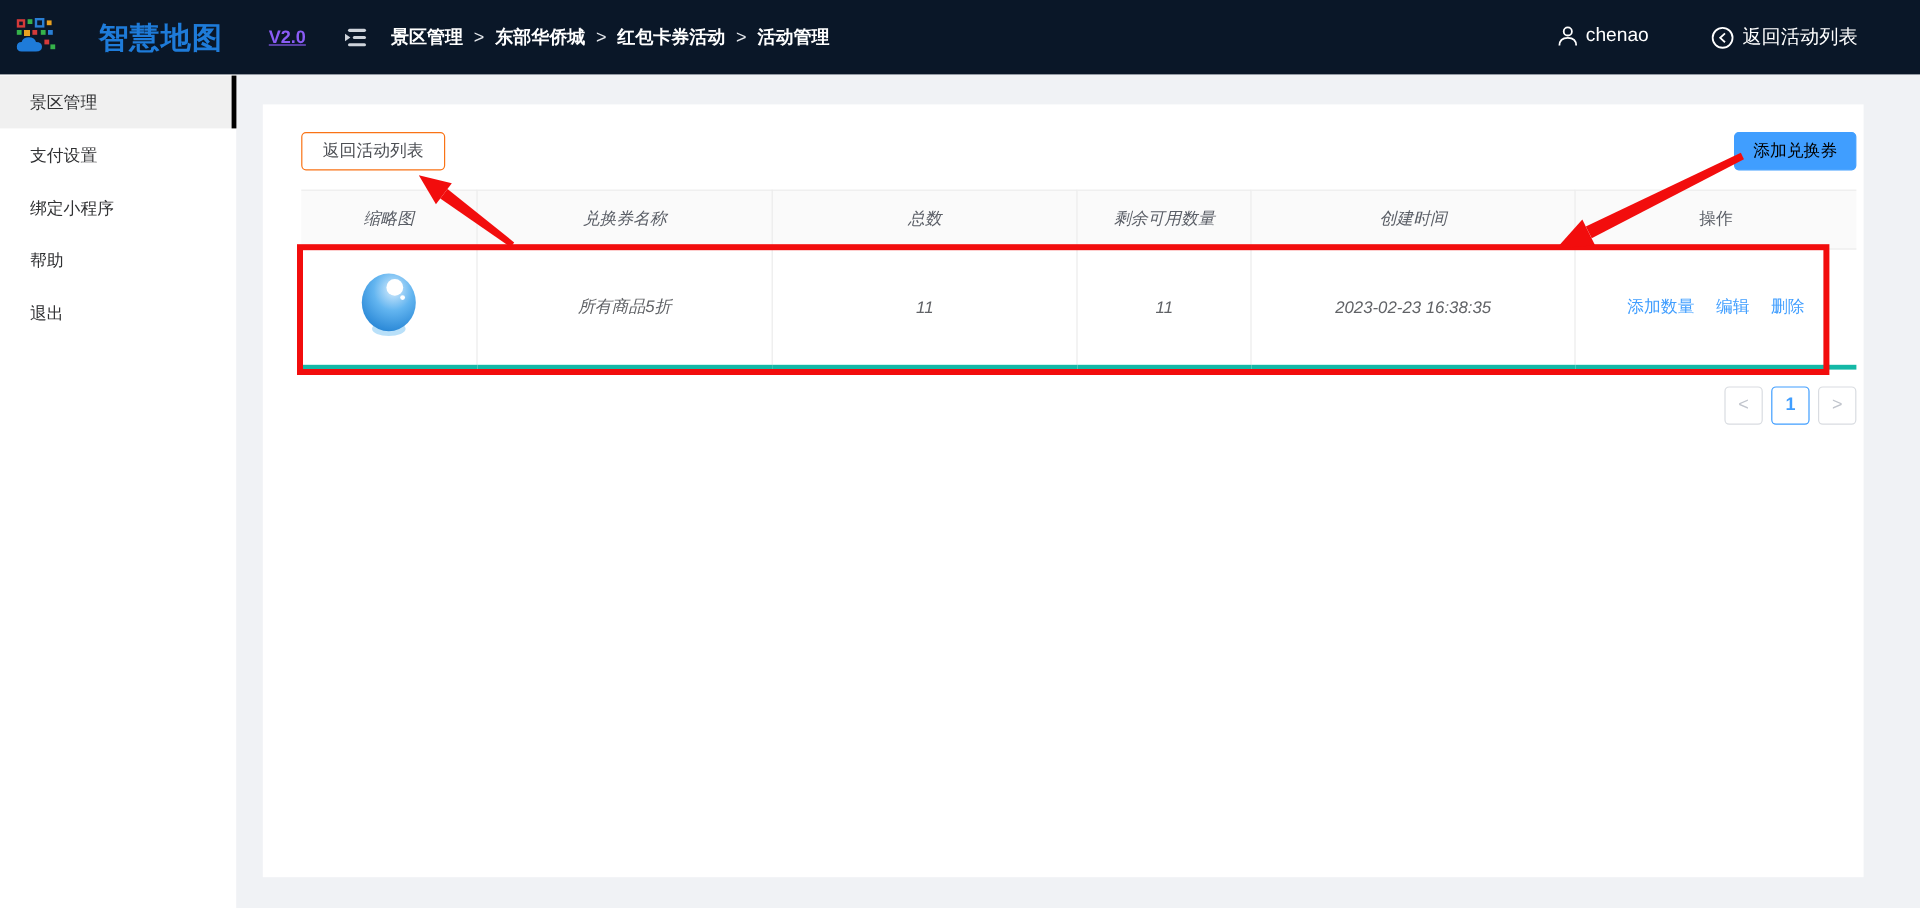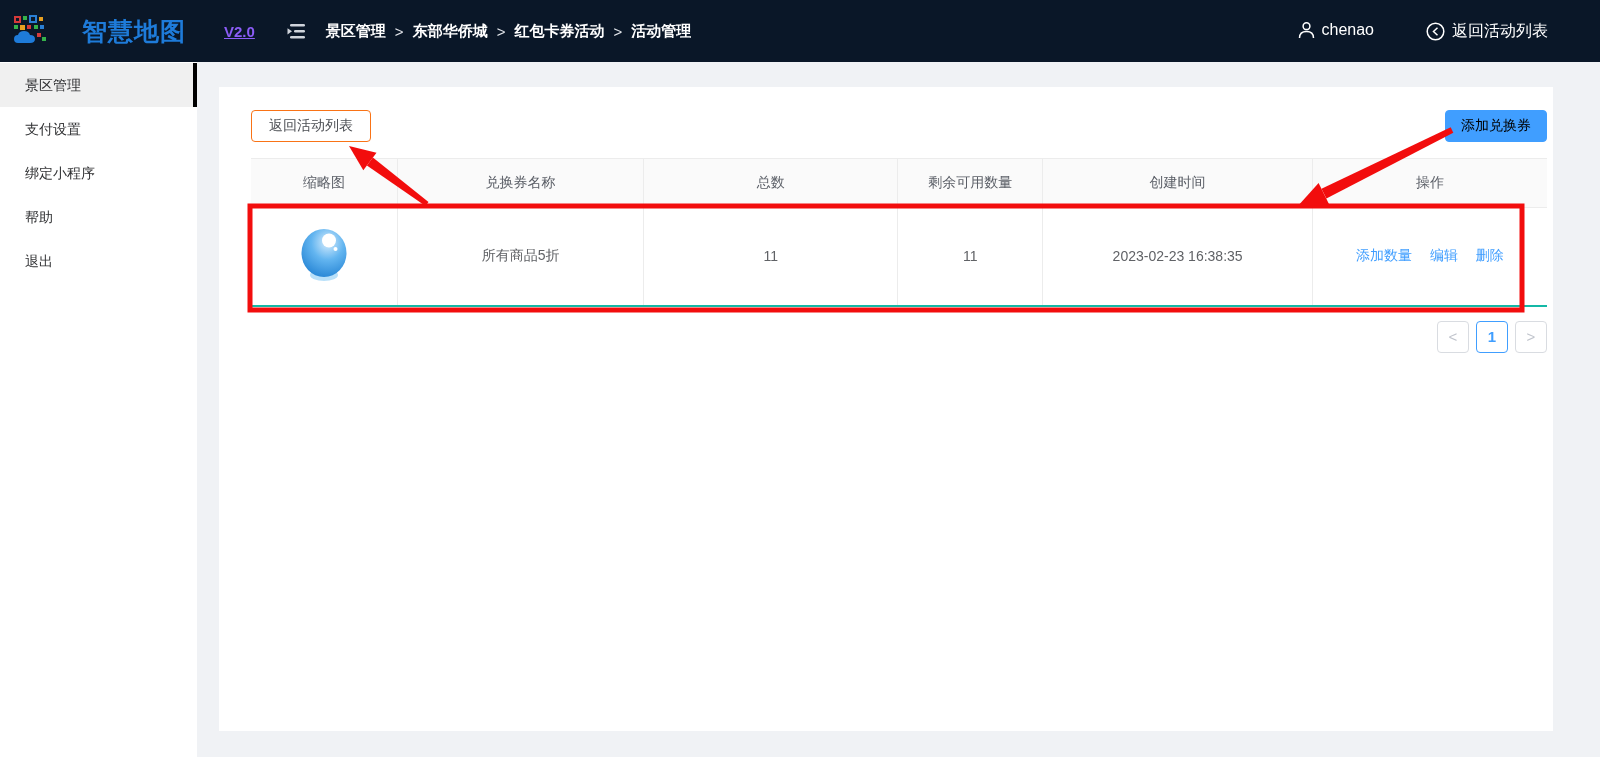--- a/index.html
+++ b/index.html
@@ -31,22 +31,22 @@
 
   .toolbar { display:flex; justify-content:space-between; align-items:flex-start; margin-bottom:16px; }
   .btn { height:32px; border-radius:4px; font-size:14px; display:inline-flex; align-items:center; cursor:pointer; font-family:inherit; }
   .btn-plain { background:#fff; border:1px solid #f97316; color:#4c4f54; padding:0 17px; }
   .btn-primary { background:#409eff; border:1px solid #409eff; color:#000000; padding:0 15px; }
 
   
   table { width:100%; border-collapse:collapse; table-layout:fixed; }
   th { height:49px; background:#fafafa; font-weight:400; color:#5a5e66; font-size:14px; text-align:center;
        border-top:1px solid #ececec; border-bottom:1px solid #ececec; }
-  td { height:98px; text-align:center; color:#606266; font-size:14px; border-bottom:2px solid #14b8a6; background:#fff; }
-  th:not(:last-child), td:not(:last-child) { border-right:1px solid #ececec; }
+  td { height:98px; text-align:center; color:#606266; font-size:14px; border-bottom:4px solid #14b8a6; background:#fff; }
+  th:not(:last-child), td:not(:last-child) { border-right:1px solid #ececec;font-style:italic; }
   col.c1{width:11.3%} col.c2{width:19%} col.c3{width:19.6%} col.c4{width:11.2%} col.c5{width:20.8%} col.c6{width:18.1%}
   .action-link { color:#409eff; text-decoration:none; margin:0 7px; cursor:pointer; }
 
   
   .pagination { display:flex; justify-content:flex-end; gap:7px; margin-top:14px; }
   .page-btn { width:32px; height:32px; border:1px solid #d9dce1; border-radius:4px; background:#fff;
               display:flex; align-items:center; justify-content:center; color:#c0c4cc; font-size:15px; cursor:pointer; }
   .page-btn.current { border-color:#409eff; color:#409eff; font-weight:600; }
 
   

